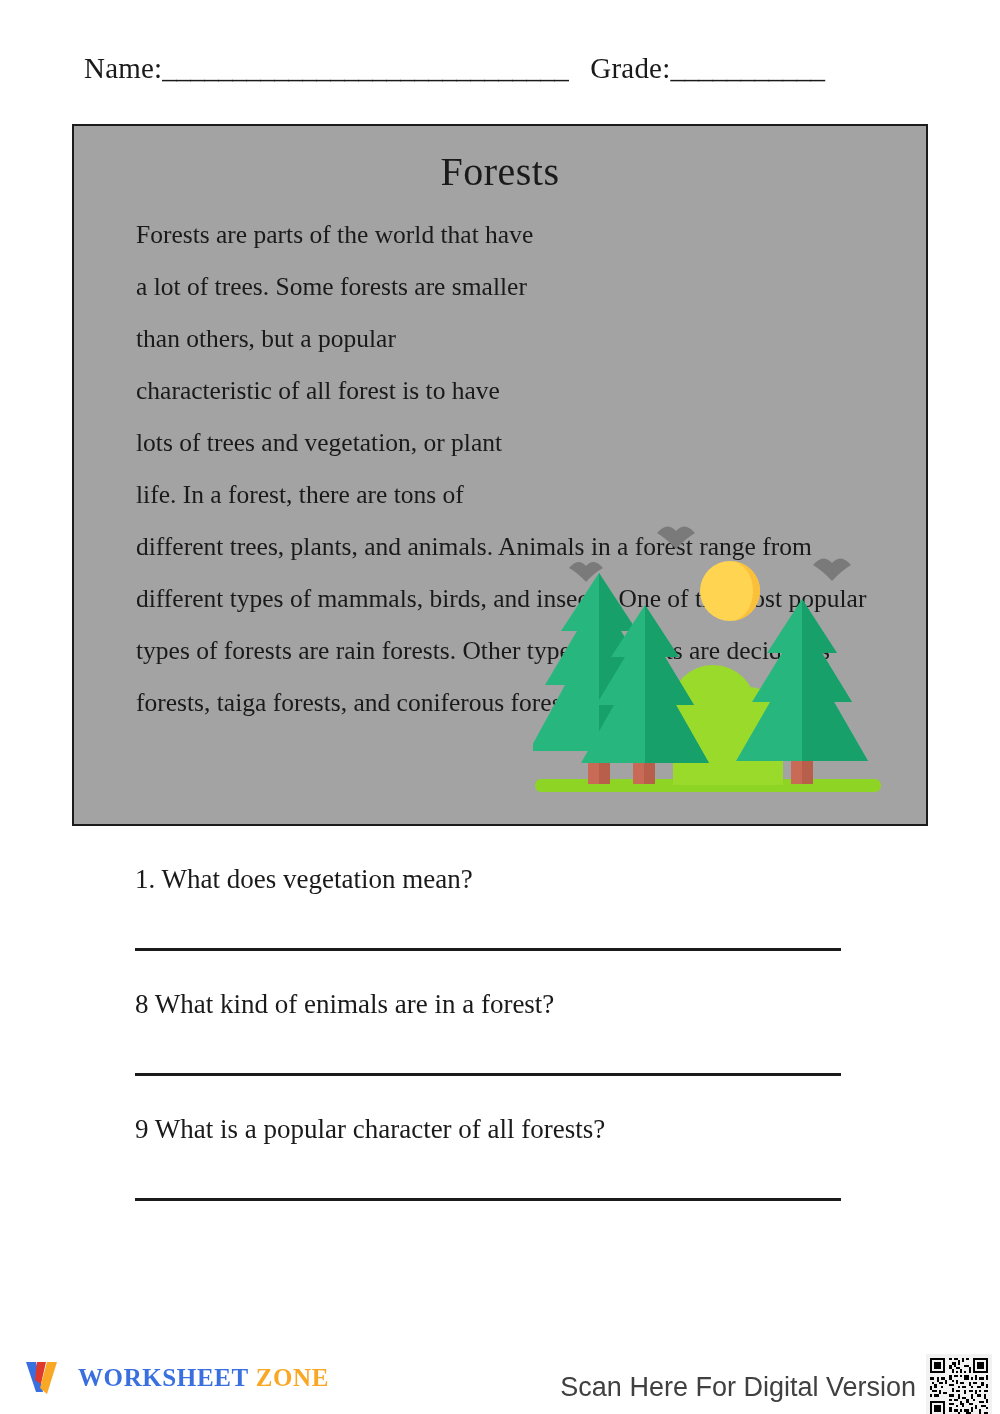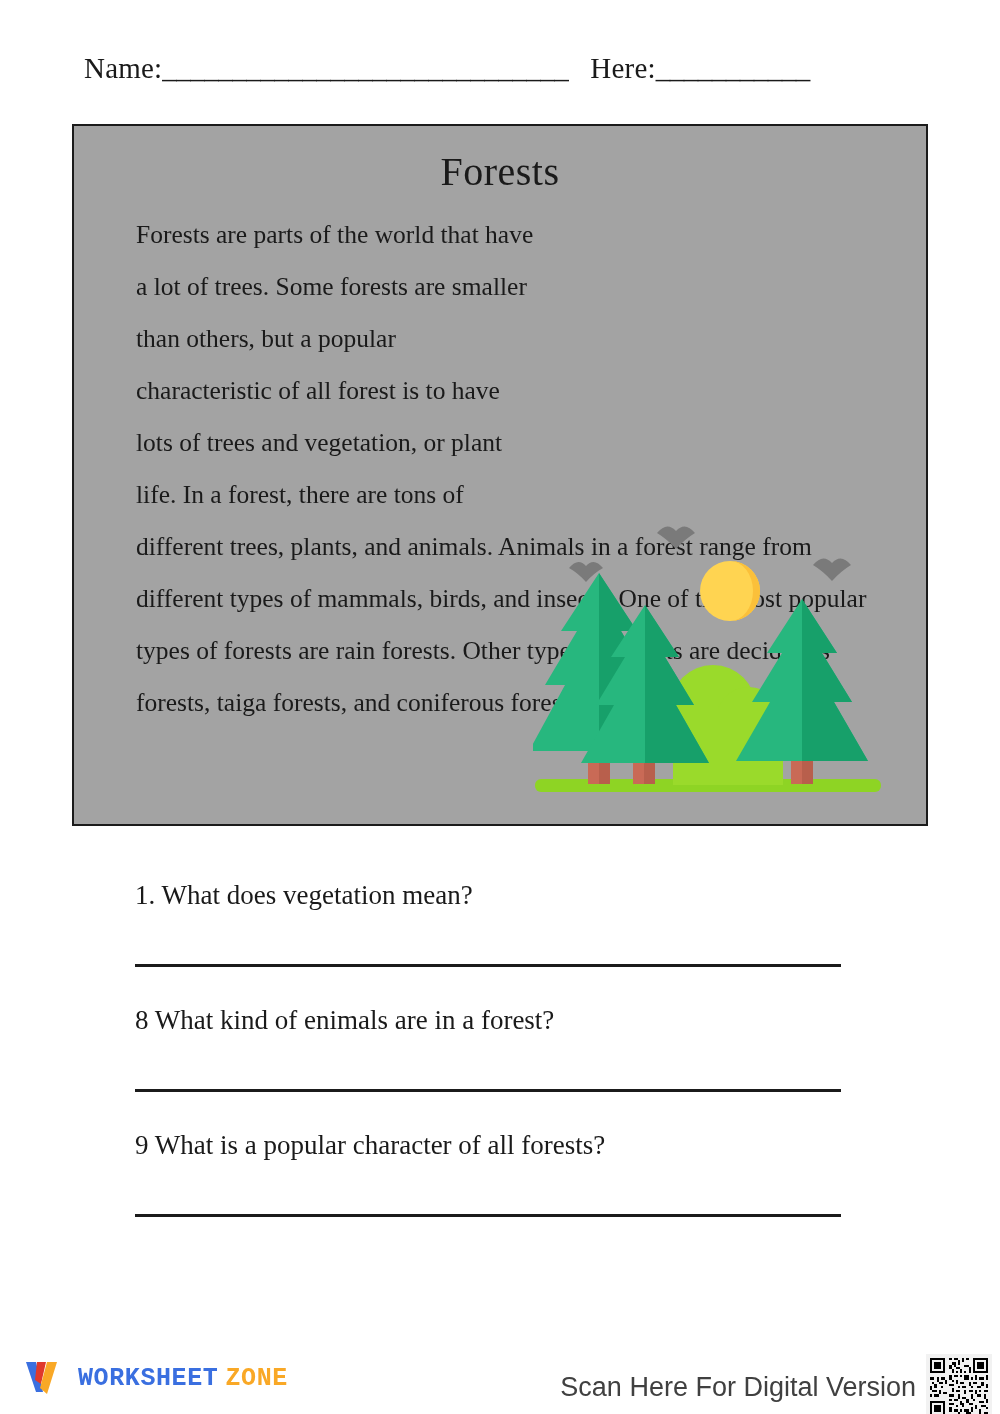--- a/index.html
+++ b/index.html
@@ -79,21 +79,21 @@
   }
   .art svg { display: block; width: 350px; height: 288px; }
 
   
   .questions {
     position: absolute;
     left: 135px;
     top: 862px;
     width: 710px;
   }
-  .question-item { margin-bottom: 0; margin-top: 16px; }
+  .question-item { margin-bottom: 0; }
   .question-text {
     font-size: 27px;
     line-height: 34px;
     padding-bottom: 52px;
   }
   .answer-line {
     width: 706px;
     height: 0;
     border-top: 3px solid #1b1b1b;
     margin-bottom: 36px;
@@ -110,21 +110,21 @@
   .brand {
     position: absolute;
     left: 24px;
     top: 6px;
     display: flex;
     align-items: center;
     gap: 12px;
   }
   .brand-mark { width: 42px; height: 40px; }
   .brand-text {
-    font-family: Liberation Mono, monospace;
+    font-family: Liberation Serif, serif;
     font-weight: bold;
     font-size: 25px;
     letter-spacing: 0.6px;
     white-space: nowrap;
   }
   .brand-word-1 { color: #3a6fe0; }
   .brand-word-2 { color: #f9a826; margin-left: 7px; }
 
   .scan-wrap {
     position: absolute;
@@ -152,21 +152,21 @@
 </head>
 <body>
 
 <div class="header-row">
   <div class="header-field">
     <span class="header-label">Name:</span>
       <span class="header-rule">_____________________________</span>
   </div>
   <div class="header-gap"></div>
   <div class="header-field">
-    <span class="header-label">Here:</span>
+    <span class="header-label">Grade:</span>
       <span class="header-rule">___________</span>
   </div>
 </div>
 
 <div class="passage-box">
   <div class="passage-title">Forests</div>
   <div class="passage-body">
     <div class="float-art"></div>
     <span>Forests are parts of the world that have a lot of trees. Some forests are smaller than others, but a popular characteristic of all forest is to have lots of trees and vegetation, or plant life. In a forest, there are tons of different trees, plants, and animals. Animals in a forest range from different types of mammals, birds, and insects. One of the most popular types of forests are rain forests. Other types of forests are deciduous forests, taiga forests, and coniferous forests.</span>
   </div>

